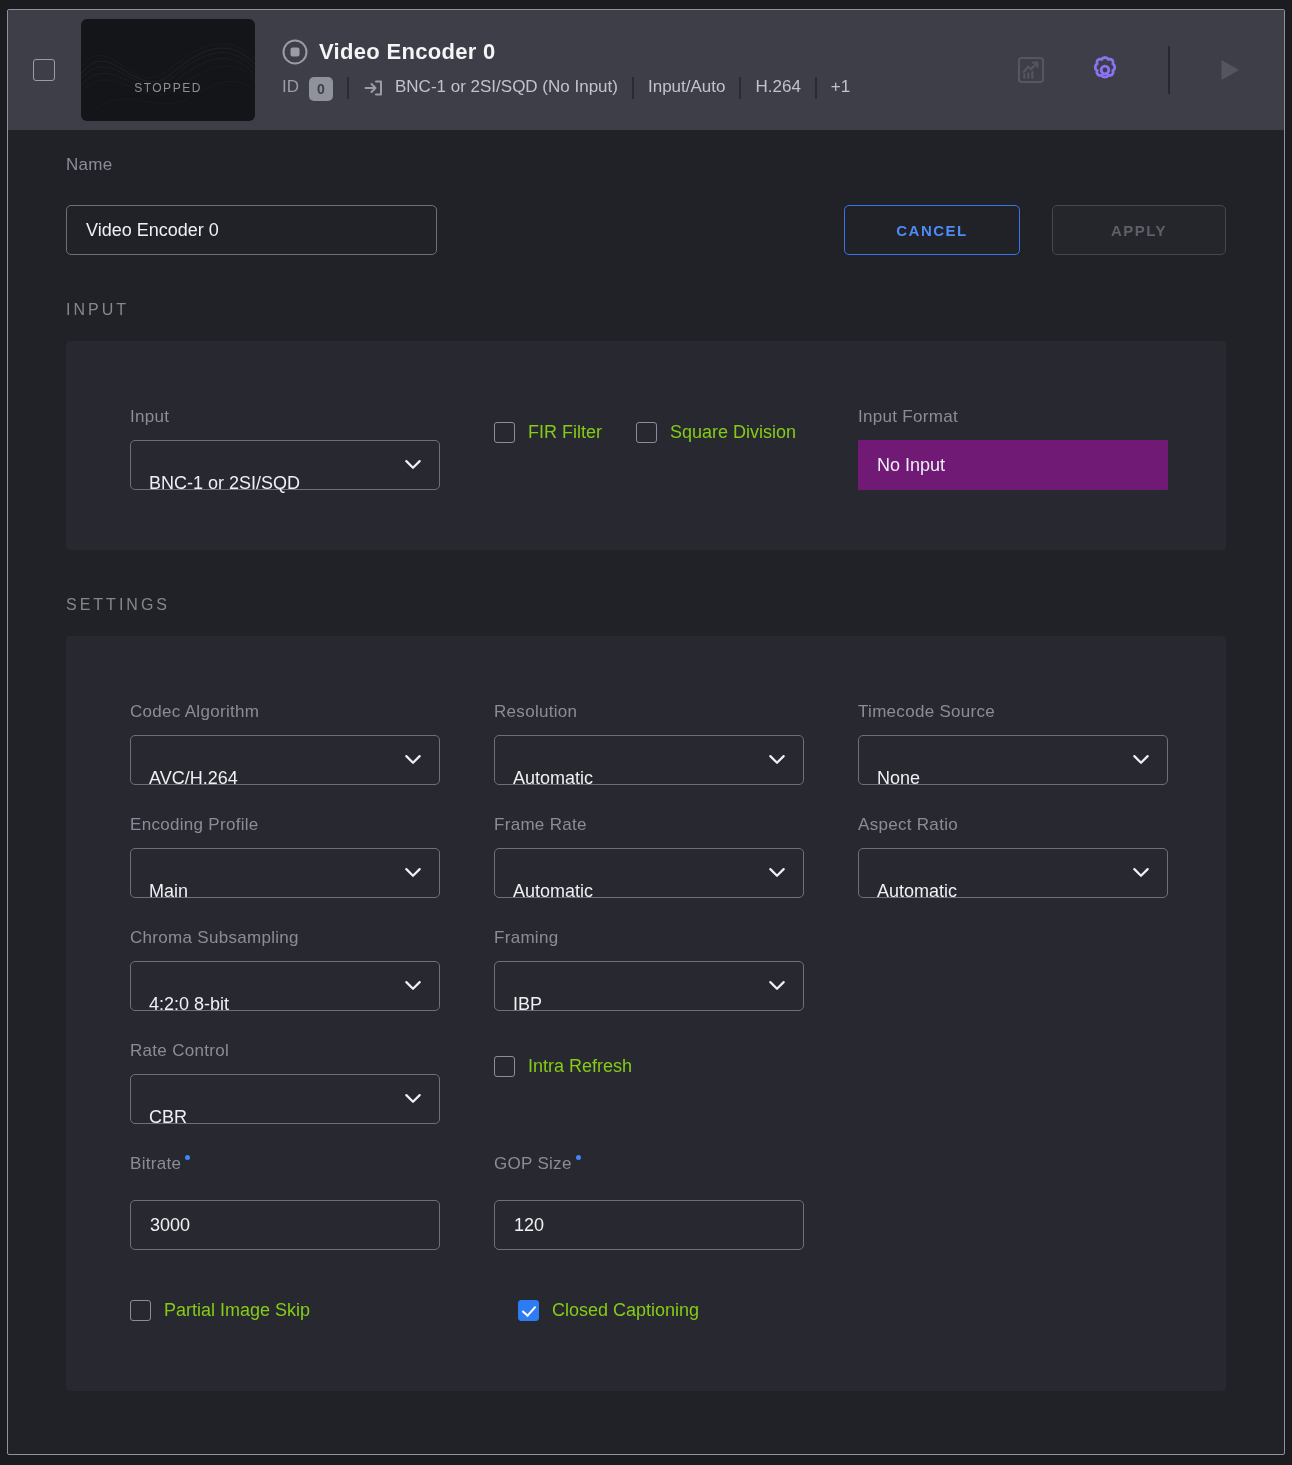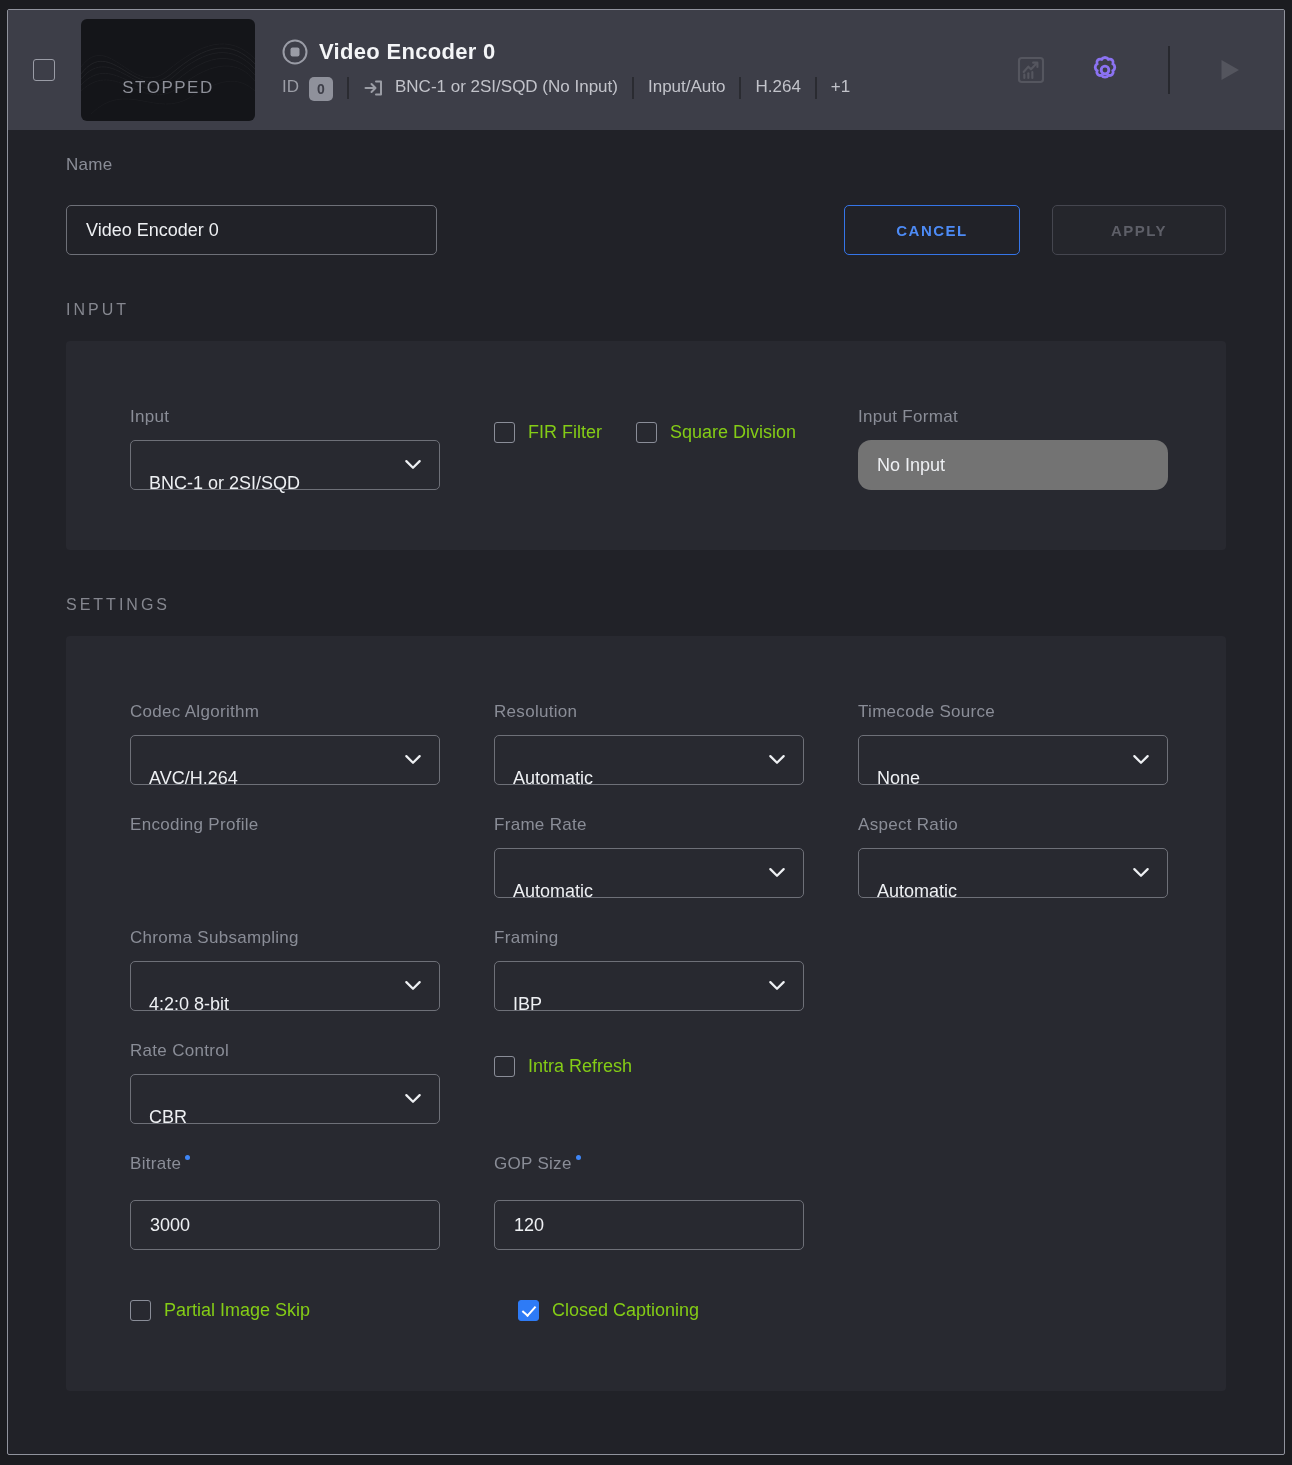--- a/index.html
+++ b/index.html
@@ -30,21 +30,21 @@
     background:transparent; cursor:pointer; flex:0 0 auto;
   }
   .thumb {
     width:174px; height:102px; margin-left:26px;
     background:#141519; border-radius:6px;
     position:relative; overflow:hidden; flex:0 0 auto;
   }
   .thumb svg { position:absolute; inset:0; }
   .thumb-status {
     position:absolute; inset:0; display:flex; align-items:center; justify-content:center;
-    color:#8e9099; font-size:17px; letter-spacing:1.5px;margin-top:36px;
+    color:#8e9099; font-size:12px; letter-spacing:1.5px;margin-top:36px;
   }
   .title-block { margin-left:27px; flex:1 1 auto; min-width:0; }
   .title-row { display:flex; align-items:center; gap:11px; }
   .stop-ico { width:26px; height:26px; flex:0 0 auto; }
   .enc-title { font-size:22px; font-weight:bold; color:#f4f5f7; letter-spacing:0.3px; }
   .meta-row { display:flex; align-items:flex-start; margin-top:12px; color:#c2c3ca; font-size:17px; }
   .meta-row .idlbl { color:#9b9da5; }
   .id-badge {
     display:inline-flex; align-items:center; justify-content:center;
     min-width:24px; height:24px; padding:0 6px; margin-left:10px;
@@ -87,21 +87,21 @@
   .fgroup .field-label { display:block; margin-bottom:13px; }
   .fgroup { margin-bottom:30px; }
   .dropdown {
     height:50px; border:1px solid #6e7078; border-radius:5px;
     display:flex; align-items:center; padding:0 18px;
     font-size:18px; color:#eef0f3; cursor:pointer; background:transparent;
   }
   .dropdown .dd-value { flex:1 1 auto;margin-top:37px; }
   .chev { width:16px; height:10px; flex:0 0 auto; }
   .ro-field {
-    height:50px; background:#737373; border-radius:13px;
+    height:50px; background:#701a75; border-radius:1px;
     display:flex; align-items:center; padding:0 19px;
     font-size:18px; color:#eef0f3;
   }
   .checkbox {
     width:21px; height:21px; flex:0 0 auto;
     border:1px solid #8a8d98; border-radius:3px; cursor:pointer;
     position:relative; background:transparent;
   }
   .checkbox.checked { background:#2e7bf6; border-color:#2e7bf6; }
   .checkbox.checked::after {
@@ -256,20 +256,26 @@
           <div class="dropdown">
             <span class="dd-value">None</span>
             <svg class="chev" viewBox="0 0 14 9">
                 <polyline points="1,1 7,7 13,1" fill="none" stroke="#eef0f3" stroke-width="2" stroke-linecap="round" stroke-linejoin="round"></polyline>
               </svg>
           </div>
         </div>
 
         <div class="fgroup">
           <label class="field-label">Encoding Profile</label>
+          <div class="dropdown">
+            <span class="dd-value">Main</span>
+            <svg class="chev" viewBox="0 0 14 9">
+                <polyline points="1,1 7,7 13,1" fill="none" stroke="#eef0f3" stroke-width="2" stroke-linecap="round" stroke-linejoin="round"></polyline>
+              </svg>
+          </div>
         </div>
         <div class="fgroup">
           <label class="field-label">Frame Rate</label>
           <div class="dropdown">
             <span class="dd-value">Automatic</span>
             <svg class="chev" viewBox="0 0 14 9">
                 <polyline points="1,1 7,7 13,1" fill="none" stroke="#eef0f3" stroke-width="2" stroke-linecap="round" stroke-linejoin="round"></polyline>
               </svg>
           </div>
         </div>

